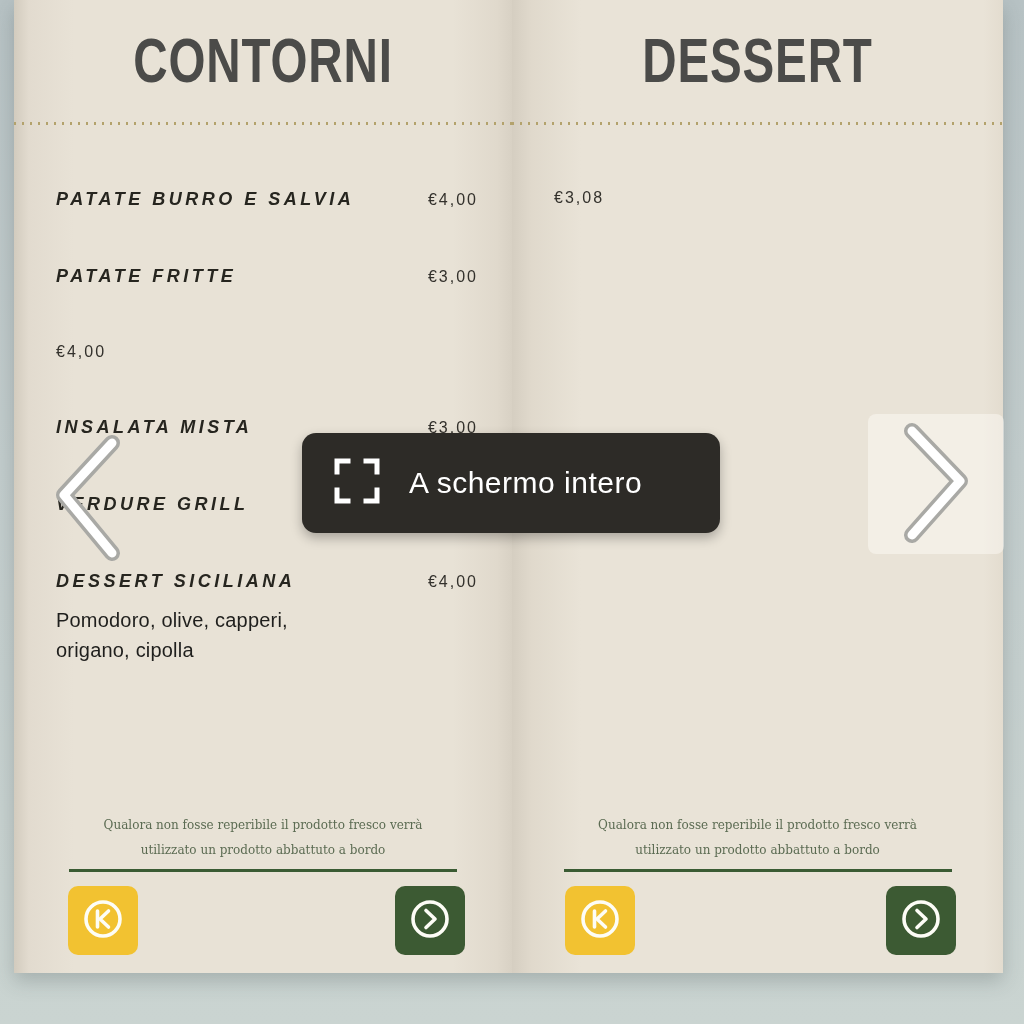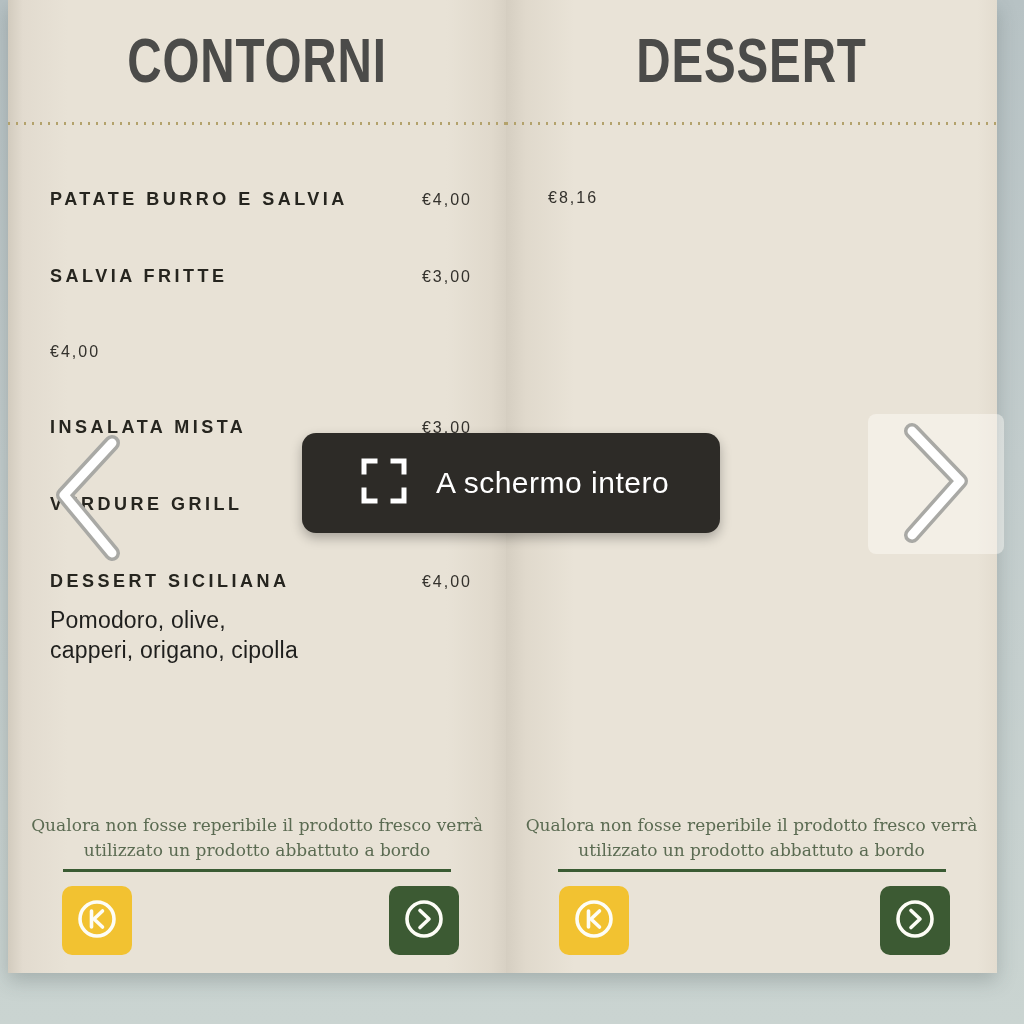--- a/index.html
+++ b/index.html
@@ -3,21 +3,21 @@
 <meta charset="utf-8">
 <style>
   * { margin:0; padding:0; box-sizing:border-box; }
   html,body { width:1024px; height:1024px; overflow:hidden; }
   body {
     font-family:"Liberation Sans", sans-serif;
     background:linear-gradient(180deg,#b7c2c4 0%,#c2cccc 45%,#cad4d1 100%);
     position:relative;
   }
   .book {
-    position:absolute; left:8px; top:0; width:989px; height:973px;
+    position:absolute; left:14px; top:0; width:989px; height:973px;
     box-shadow:0 8px 18px rgba(60,70,70,.25);
     display:flex;
   }
   .page { position:relative; height:973px; }
   .page.left {
     width:498px;
     background:linear-gradient(90deg,#d2cbbe 0%,#e2dbcf 3%,#e8e2d6 12%,#e8e2d6 88%,#e0d9cc 97%,#d8d1c4 100%);
   }
   .page.right {
     width:491px;
@@ -28,43 +28,43 @@
     font-weight:700; font-size:58px; color:#4b4b49; letter-spacing:1px;
     transform:scale(.82,1.08); transform-origin:center top;
   }
   .dotted-rule {
     position:absolute; top:122px; left:0; width:100%; height:3px;
     background:repeating-linear-gradient(90deg,#b3a26c 0 2.5px,transparent 2.5px 8px);
   }
   .menu-list { position:absolute; top:189px; left:0; width:100%; padding:0 34px 0 42px; }
   .menu-row { margin-bottom:56px; }
   .menu-line { display:flex; justify-content:space-between; align-items:baseline; }
-  .item-name { font-weight:700; font-size:18px; letter-spacing:3.5px; color:#26251f; }
+  .item-name { font-weight:700; font-size:18px; letter-spacing:3.5px; color:#26251f;font-style:italic; }
   .item-price { font-weight:400; font-size:16px; letter-spacing:2px; color:#33312c; }
   .item-desc {
-    margin-top:13px; width:255px; font-size:23px; line-height:30px;
+    margin-top:13px; width:255px; font-size:20px; line-height:30px;
     letter-spacing:.2px; color:#1f1f1d; font-weight:400;
   }
   .page-footer {
     position:absolute; top:813px; left:0; width:100%; text-align:center;
-    font-family:"DejaVu Serif", serif; font-size:17px; line-height:25px; color:#5b6b52;
+    font-family:"DejaVu Serif", serif; font-size:12px; line-height:25px; color:#5b6b52;
   }
   .footer-rule { margin:6px auto 0; width:388px; height:3px; background:#3a5b33; }
   .btn-row { position:absolute; top:886px; left:0; width:100%; height:69px; }
   .nav-btn {
     position:absolute; width:70px; height:69px; border:none; border-radius:10px;
     cursor:pointer; display:flex; align-items:center; justify-content:center;
   }
   .nav-btn.first { left:54px; background:#f2c231; }
   .page.right .nav-btn.first { left:53px; }
   .nav-btn.next { right:47px; background:#3c5a33; }
   .tooltip {
     position:absolute; left:302px; top:433px; width:418px; height:100px;
     background:#2d2b27; border-radius:14px; display:flex; align-items:center;
-    padding-left:58px; box-shadow:0 5px 12px rgba(0,0,0,.28); z-index:30;
+    padding-left:31px; box-shadow:0 5px 12px rgba(0,0,0,.28); z-index:30;
   }
   .tooltip-label { color:#ffffff; font-size:30px; letter-spacing:.5px; margin-left:28px; }
   .edge-chevron { position:absolute; z-index:20; cursor:pointer; }
   .edge-chevron.prev { left:50px; top:433px; }
   .edge-chevron.next-area {
     right:20px; top:414px; width:136px; height:140px;
     background:rgba(255,253,248,.45); border-radius:8px;
     display:flex; align-items:center; justify-content:center;
   }
 </style>
@@ -80,21 +80,21 @@
   <div class="menu-row">
     <div class="menu-line">
       <span class="item-name">PATATE BURRO E SALVIA</span>
       <span class="item-price">€4,00</span>
     </div>
 
   </div>
 
   <div class="menu-row">
     <div class="menu-line">
-      <span class="item-name">SALVIA FRITTE</span>
+      <span class="item-name">PATATE FRITTE</span>
       <span class="item-price">€3,00</span>
     </div>
 
   </div>
 
   <div class="menu-row">
     <div class="menu-line">
       <span class="item-price">€4,00</span>
     </div>
 
@@ -149,21 +149,21 @@
       </button>
     </div>
   </section>
 
   <section class="page right">
     <h1 class="page-title">DESSERT</h1>
     <div class="dotted-rule"></div>
     <div class="menu-list">
   <div class="menu-row">
     <div class="menu-line">
-      <span class="item-price">€8,16</span>
+      <span class="item-price">€3,08</span>
     </div>
 
   </div>
 </div>
     <div class="page-footer">
       <div>Qualora non fosse reperibile il prodotto fresco verrà</div>
       <div>utilizzato un prodotto abbattuto a bordo</div>
       <div class="footer-rule"></div>
     </div>
     <div class="btn-row">

